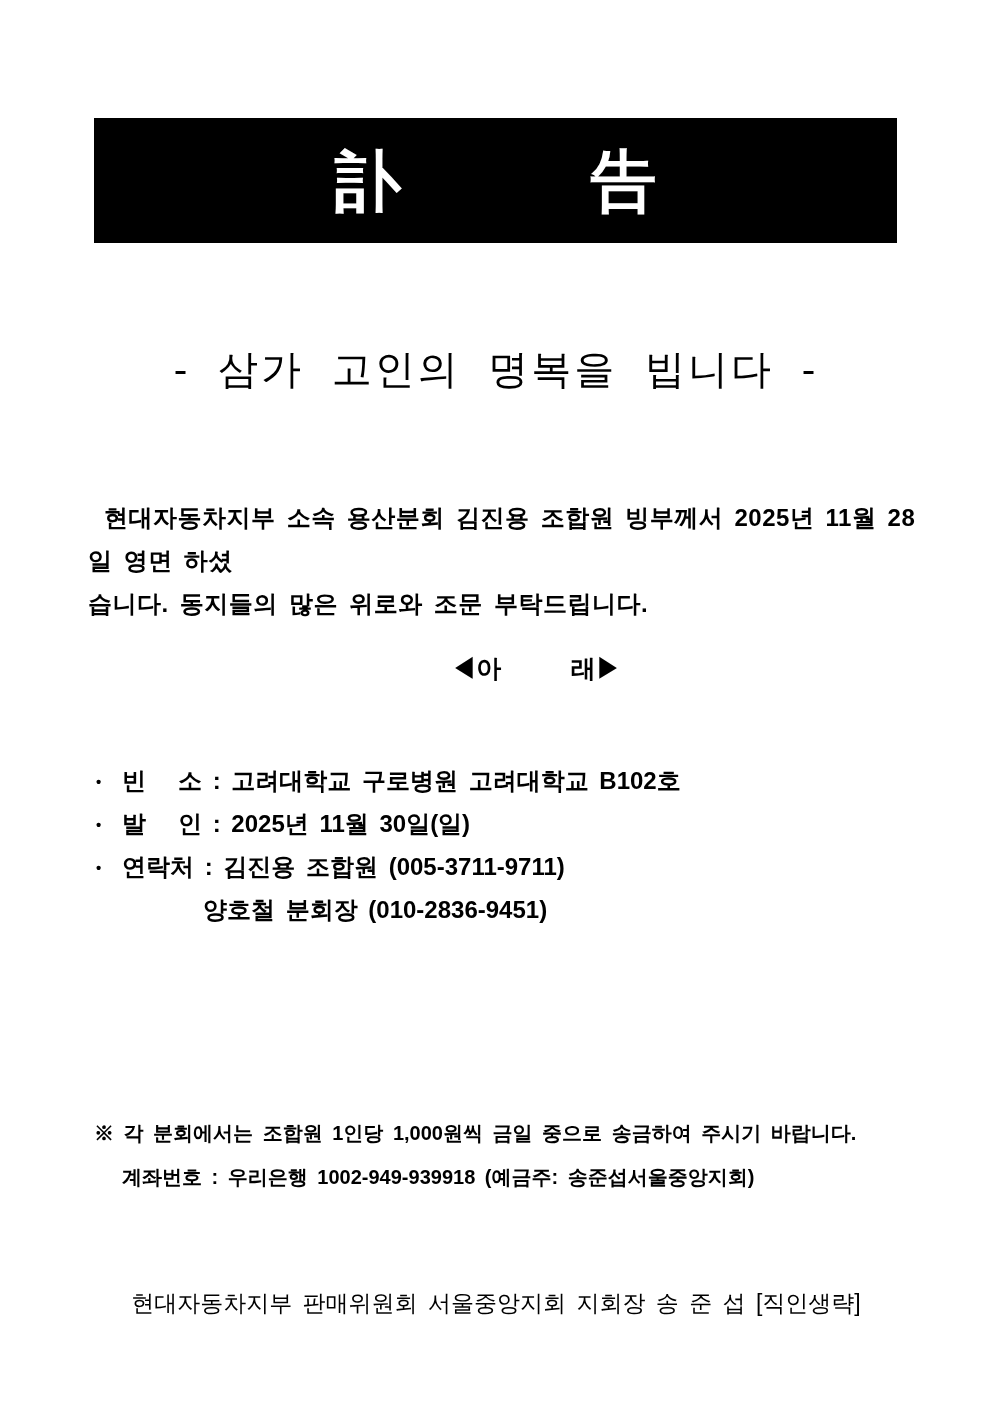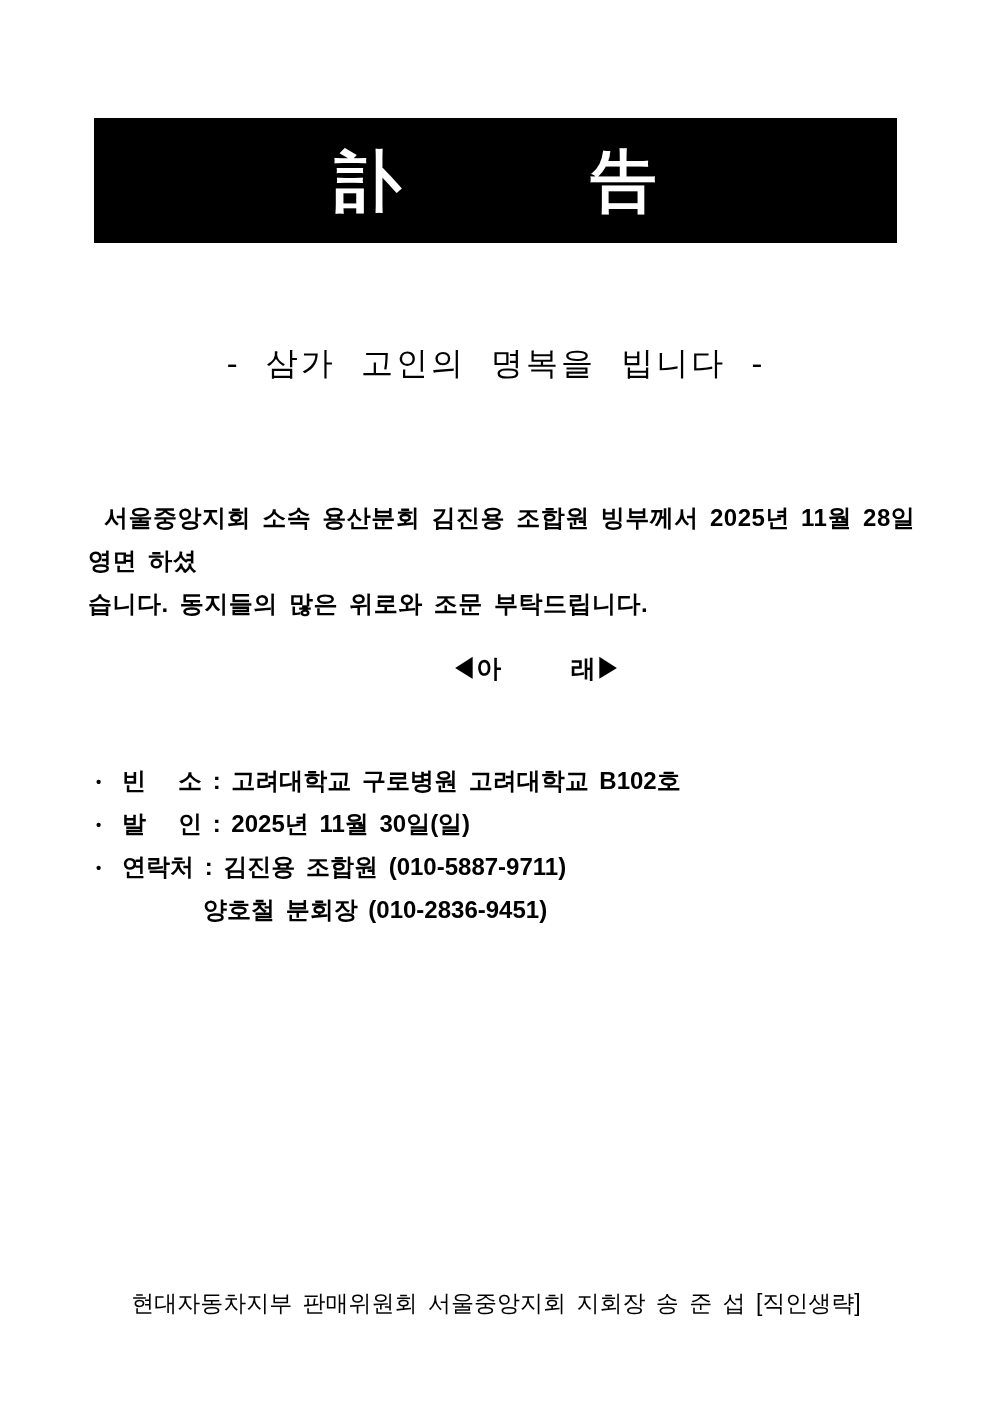--- a/index.html
+++ b/index.html
@@ -38,21 +38,21 @@
   }
 
   
   .condolence {
     position: absolute;
     left: 0;
     top: 342px;
     width: 100%;
     text-align: center;
     font-family: "DejaVu Serif", serif;
-    font-size: 32px;
+    font-size: 40px;
     font-weight: 400;
     letter-spacing: 3px;
     word-spacing: 12px;
     white-space: pre;
   }
 
   
   .announcement {
     position: absolute;
     left: 88px;
@@ -137,41 +137,45 @@
 <div class="page">
 
   <div class="banner">
     <span>訃</span>
     <span>告</span>
   </div>
 
   <div class="condolence">- 삼가 고인의 명복을 빕니다 -</div>
 
   <div class="announcement">
-    <div class="line1">서울중앙지회 소속 용산분회 김진용 조합원 빙부께서 2025년 11월 28일 영면 하셨</div>
+    <div class="line1">현대자동차지부 소속 용산분회 김진용 조합원 빙부께서 2025년 11월 28일 영면 하셨</div>
     <div class="line2">습니다. 동지들의 많은 위로와 조문 부탁드립니다.</div>
   </div>
 
   <div class="divider">◀아          래▶</div>
 
   <div class="details">
     <div class="detail-row">
       <span class="bullet">•</span>
       <span class="detail-text">빈   소 : 고려대학교 구로병원 고려대학교 B102호</span>
     </div>
     <div class="detail-row">
       <span class="bullet">•</span>
       <span class="detail-text">발   인 : 2025년 11월 30일(일)</span>
     </div>
     <div class="detail-row">
       <span class="bullet">•</span>
-      <span class="detail-text">연락처 : 김진용 조합원 (010-5887-9711)</span>
+      <span class="detail-text">연락처 : 김진용 조합원 (005-3711-9711)</span>
     </div>
     <div class="detail-row indent">
 
       <span class="detail-text">양호철 분회장 (010-2836-9451)</span>
     </div>
   </div>
 
+  <div class="notice">
+    <div class="line1">※ 각 분회에서는 조합원 1인당 1,000원씩 금일 중으로 송금하여 주시기 바랍니다.</div>
+    <div class="line2">계좌번호 : 우리은행 1002-949-939918 (예금주: 송준섭서울중앙지회)</div>
+  </div>
 
   <div class="signature">현대자동차지부 판매위원회 서울중앙지회 지회장 송 준 섭 [직인생략]</div>
 
 </div>
 
 </body></html>

